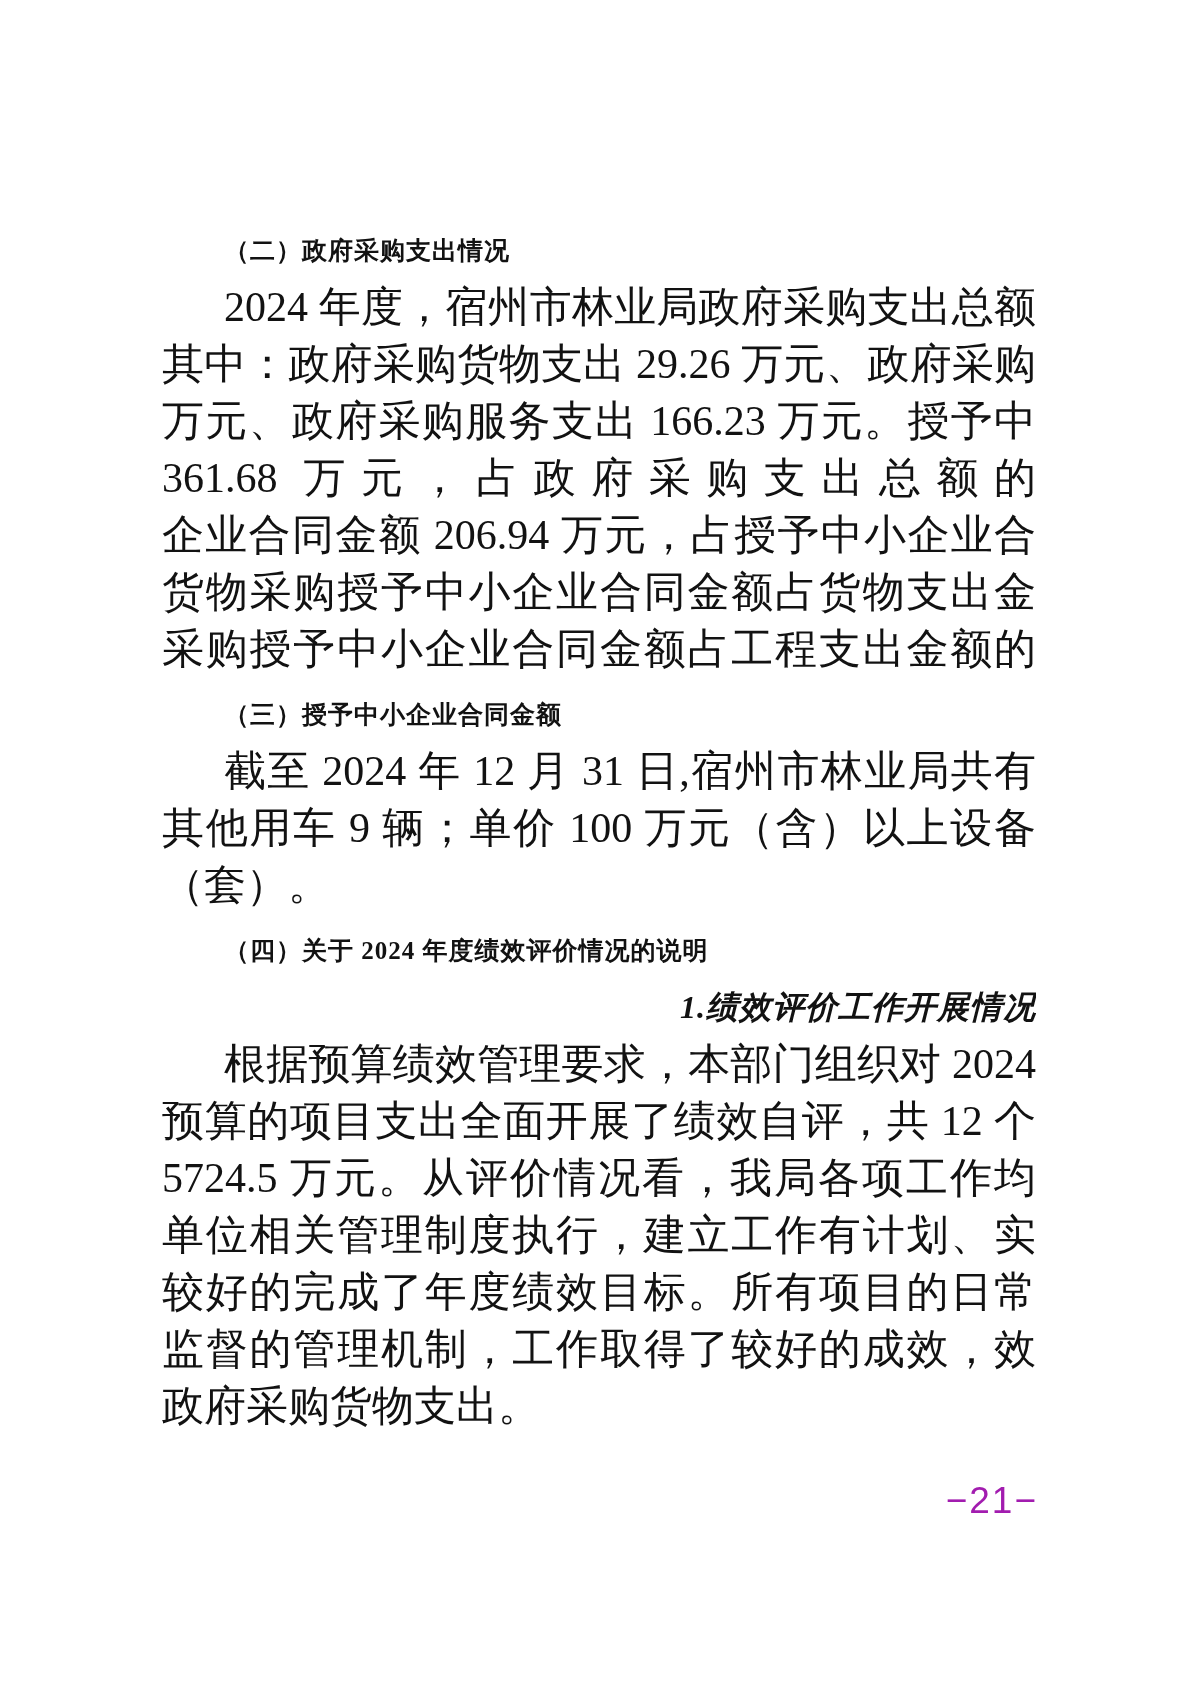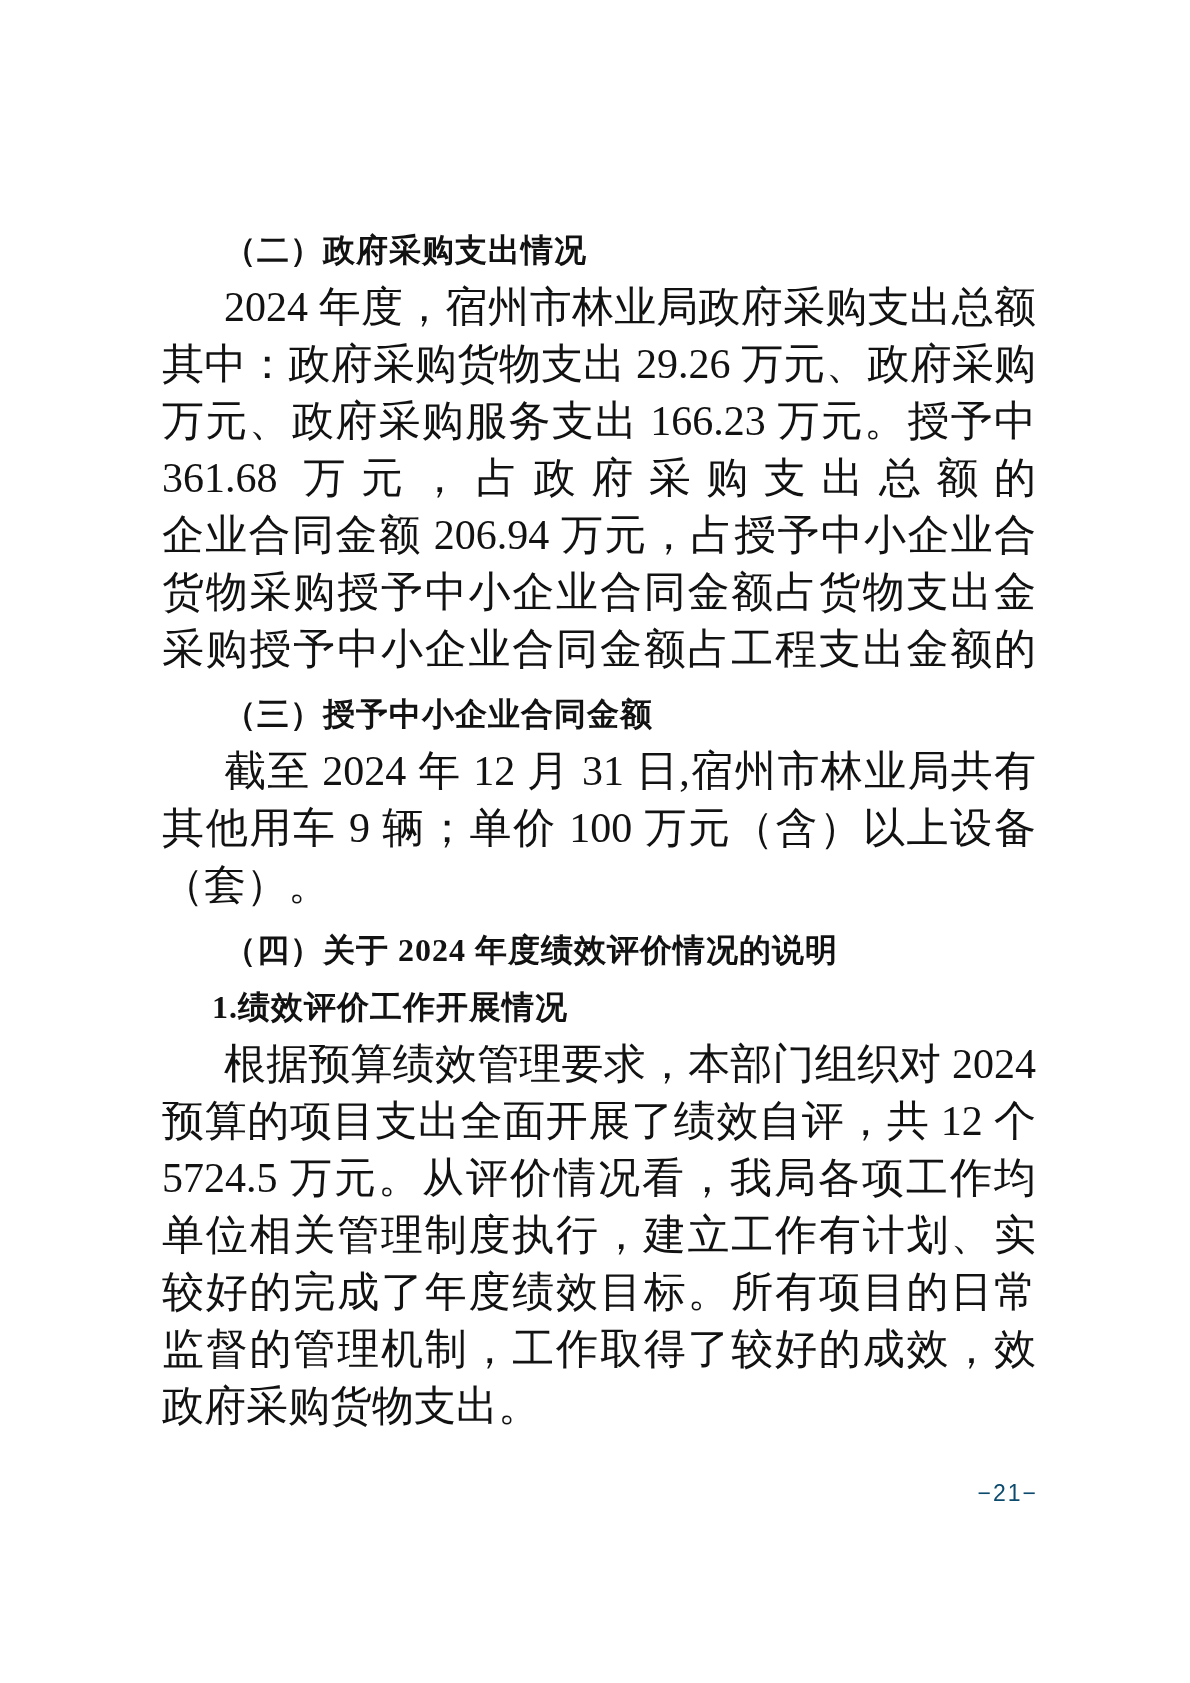--- a/index.html
+++ b/index.html
@@ -25,38 +25,40 @@
     white-space: nowrap;
   }
   .stretch {
     white-space: normal;
     text-align: justify;
     text-align-last: justify;
   }
   .indent { text-indent: 62px; }
   .heading {
     font-weight: bold;
-    font-size: 32px;
+    font-size: 25px;
     text-indent: 62px;
     letter-spacing: 1px;
   }
   .hgap { margin-top: 8px; }
   .subheading {
     font-weight: bold;
+    font-style: italic;
     font-size: 32px;
     text-indent: 50px;
     letter-spacing: 1px;
+    text-align: right;
   }
   .page-num {
     position: absolute;
     top: 1480px;
     right: 152px;
     font-family: "Liberation Sans", "DejaVu Sans", sans-serif;
-    font-size: 23px;
-    color: #0c4a6e;
+    font-size: 37px;
+    color: #a21caf;
     letter-spacing: 2px;
   }
 </style>
 </head>
 <body>
 
 <div class="doc">
 
   <div class="line heading">（二）政府采购支出情况</div>
 

